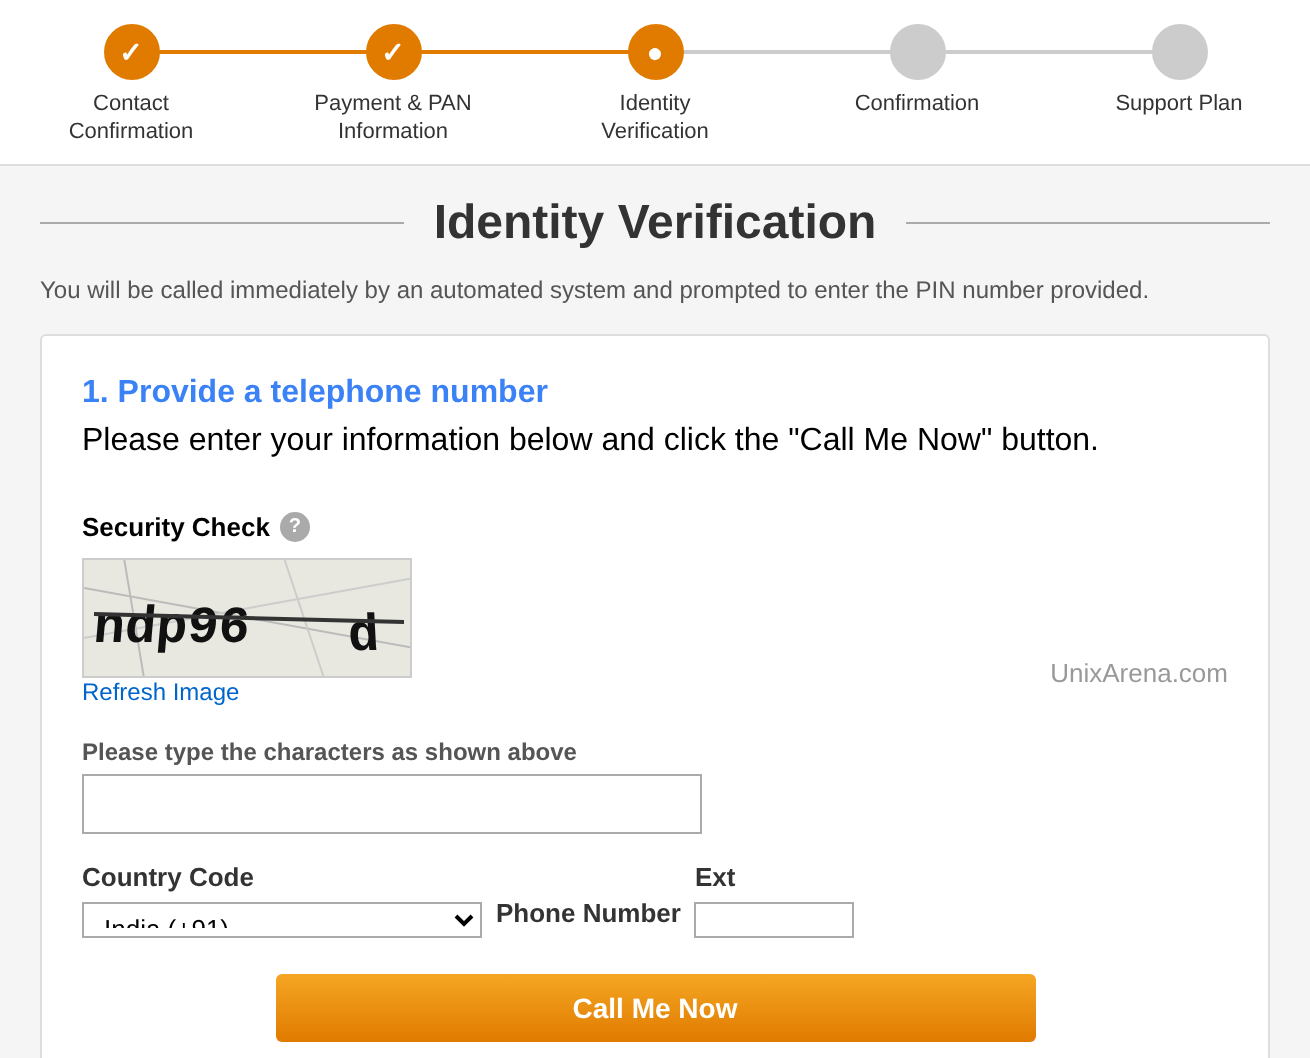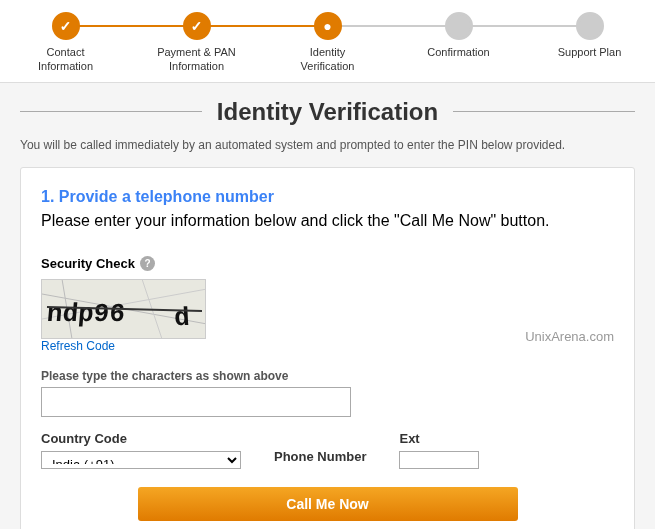--- a/index.html
+++ b/index.html
@@ -219,21 +219,21 @@
       border: 1px solid #aaa;
       padding: 4px 6px;
       font-size: 13px;
       outline: none;
       margin-bottom: 14px;
     }
 
     
     .fields-row {
       display: flex;
-      gap: 33px;
+      gap: 7px;
       margin-bottom: 18px;
       align-items: flex-end;
     }
 
     .field-group {
       display: flex;
       flex-direction: column;
     }
 
     .field-group label {
@@ -270,21 +270,21 @@
       cursor: pointer;
       text-align: center;
     }
   </style>
 </head>
 <body>
 
 <div class="stepper">
   <div class="step completed">
     <div class="step-circle completed">✓</div>
-    <div class="step-label">Contact Information</div>
+    <div class="step-label">Contact Confirmation</div>
   </div>
   <div class="step completed">
     <div class="step-circle completed">✓</div>
     <div class="step-label">Payment &amp; PAN Information</div>
   </div>
   <div class="step active">
     <div class="step-circle active">●</div>
     <div class="step-label">Identity Verification</div>
   </div>
   <div class="step inactive">
@@ -294,21 +294,21 @@
   <div class="step inactive">
     <div class="step-circle inactive"></div>
     <div class="step-label">Support Plan</div>
   </div>
 </div>
 
 <div class="main">
   <div class="section-header">
     <h1>Identity Verification</h1>
   </div>
-  <p class="subtitle">You will be called immediately by an automated system and prompted to enter the PIN below provided.</p>
+  <p class="subtitle">You will be called immediately by an automated system and prompted to enter the PIN number provided.</p>
 
   <div class="form-card">
     <h2>1. Provide a telephone number</h2>
     <p class="instruction">Please enter your information below and click the "Call Me Now" button.</p>
 
     <div class="security-check-label">
       <span>Security Check</span>
       <span class="help-icon">?</span>
     </div>
 
@@ -322,21 +322,21 @@
             <line x1="0" y1="40" x2="165" y2="10" stroke="#ccc" stroke-width="1"></line>
             <line x1="20" y1="0" x2="30" y2="60" stroke="#bbb" stroke-width="1"></line>
             <line x1="100" y1="0" x2="120" y2="60" stroke="#ccc" stroke-width="1"></line>
 
             <text x="8" y="42" font-family="'Courier New', monospace" font-size="26" font-weight="900" fill="#111" transform="skewX(-5)">ndp96</text>
             <text x="130" y="46" font-family="'Courier New', monospace" font-size="26" font-weight="900" fill="#111" transform="skewX(3)">d</text>
 
             <line x1="5" y1="28" x2="160" y2="32" stroke="#333" stroke-width="2"></line>
           </svg>
         </div>
-        <a class="refresh-link">Refresh Code</a>
+        <a class="refresh-link">Refresh Image</a>
       </div>
       <div class="watermark">UnixArena.com</div>
     </div>
 
     <p class="captcha-input-label">Please type the characters as shown above</p>
     <input class="captcha-input" type="text" value="" style="">
 
     <div class="fields-row">
       <div class="field-group">
         <label>Country Code</label>

